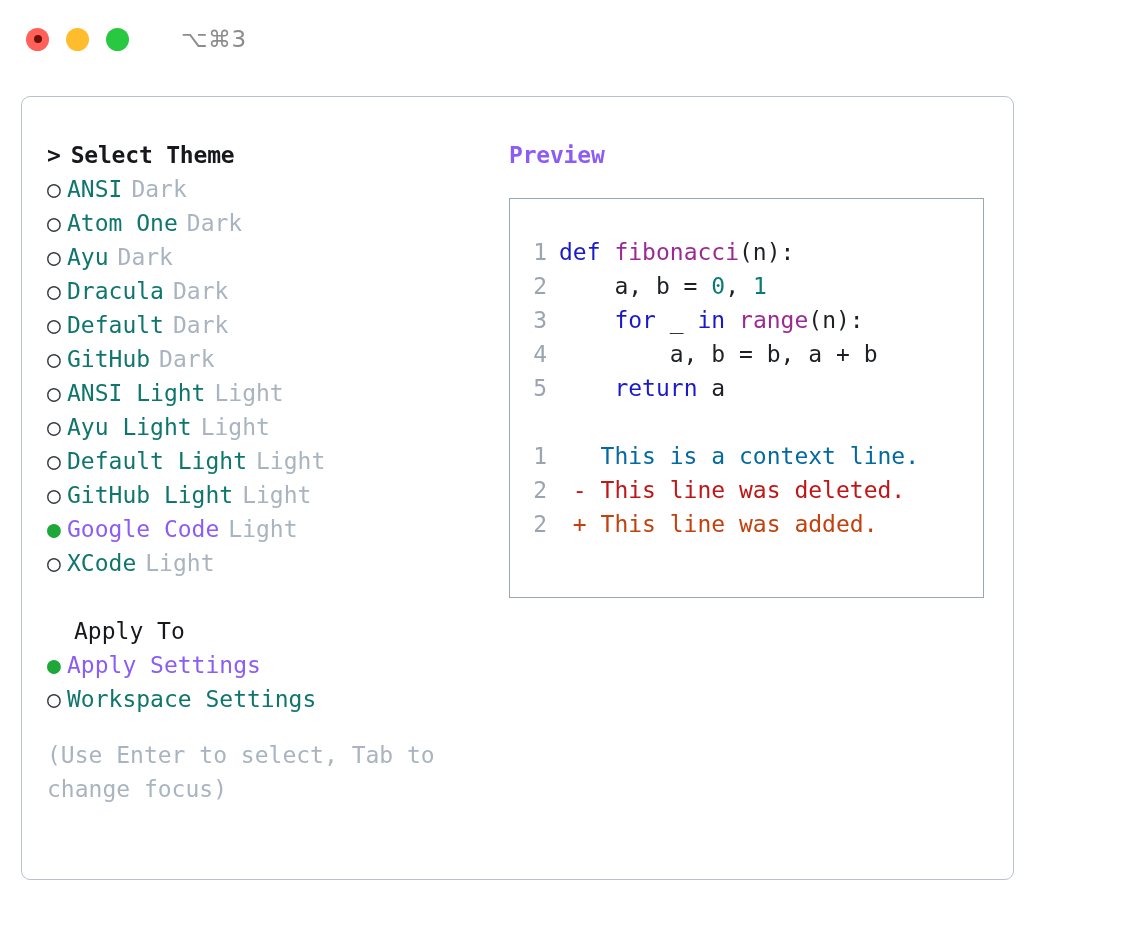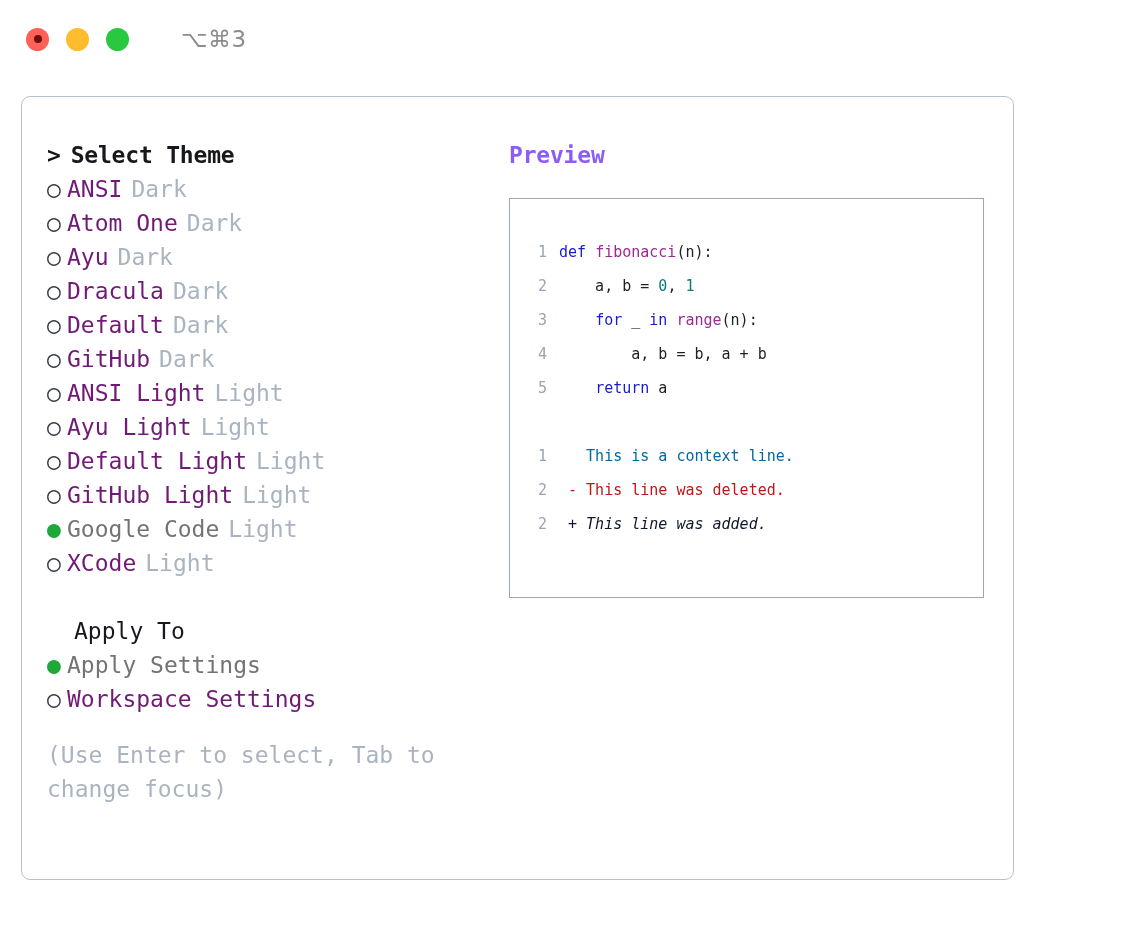--- a/index.html
+++ b/index.html
@@ -103,22 +103,22 @@
   .header-row .caret { margin-right: 10px; }
 
   .bullet {
     display: inline-block;
     width: 20px;
     text-align: left;
     color: #3a3f46;
   }
   .bullet.on { color: #1fa83a; }
 
-  .t-name { color: #701a75; }
-  .t-name.on { color: #737373; }
+  .t-name { color: #0f766e; }
+  .t-name.on { color: #8b5cf6; }
   .t-badge { color: #a9b4c0; margin-left: 9px; }
 
   .group-title {
     font-size: 23px;
     color: #16181c;
     height: 34px;
     line-height: 34px;
     padding-left: 27px;
     white-space: nowrap;
   }
@@ -153,39 +153,39 @@
     height: 400px;
     box-sizing: border-box;
     border: 1.6px solid #9aa6b4;
     background: #ffffff;
     position: relative;
   }
   .code {
     position: absolute;
     left: 11px;
     top: 36px;
-    font-size: 15px;
+    font-size: 23px;
     line-height: 34px;
     white-space: pre;
   }
   .cl { display: block; height: 34px; }
   .ln {
     display: inline-block;
     width: 26px;
     text-align: right;
     color: #9aa5b1;
     margin-right: 12px;
   }
   .kw  { color: #1a1aca; }
   .fn  { color: #9c2a92; }
   .num { color: #0a7a75; }
   .pl  { color: #1d2024; }
   .ctx { color: #0369a1; }
   .del { color: #c01616; }
-  .add { color: #0f172a; font-style: italic; }
+  .add { color: #c2410c; }
   .gap { display: block; height: 34px; }
 </style>
 </head>
 <body>
 
 <div id="app">
 
   <div class="titlebar">
     <div class="lights">
       <span class="light red"></span>

